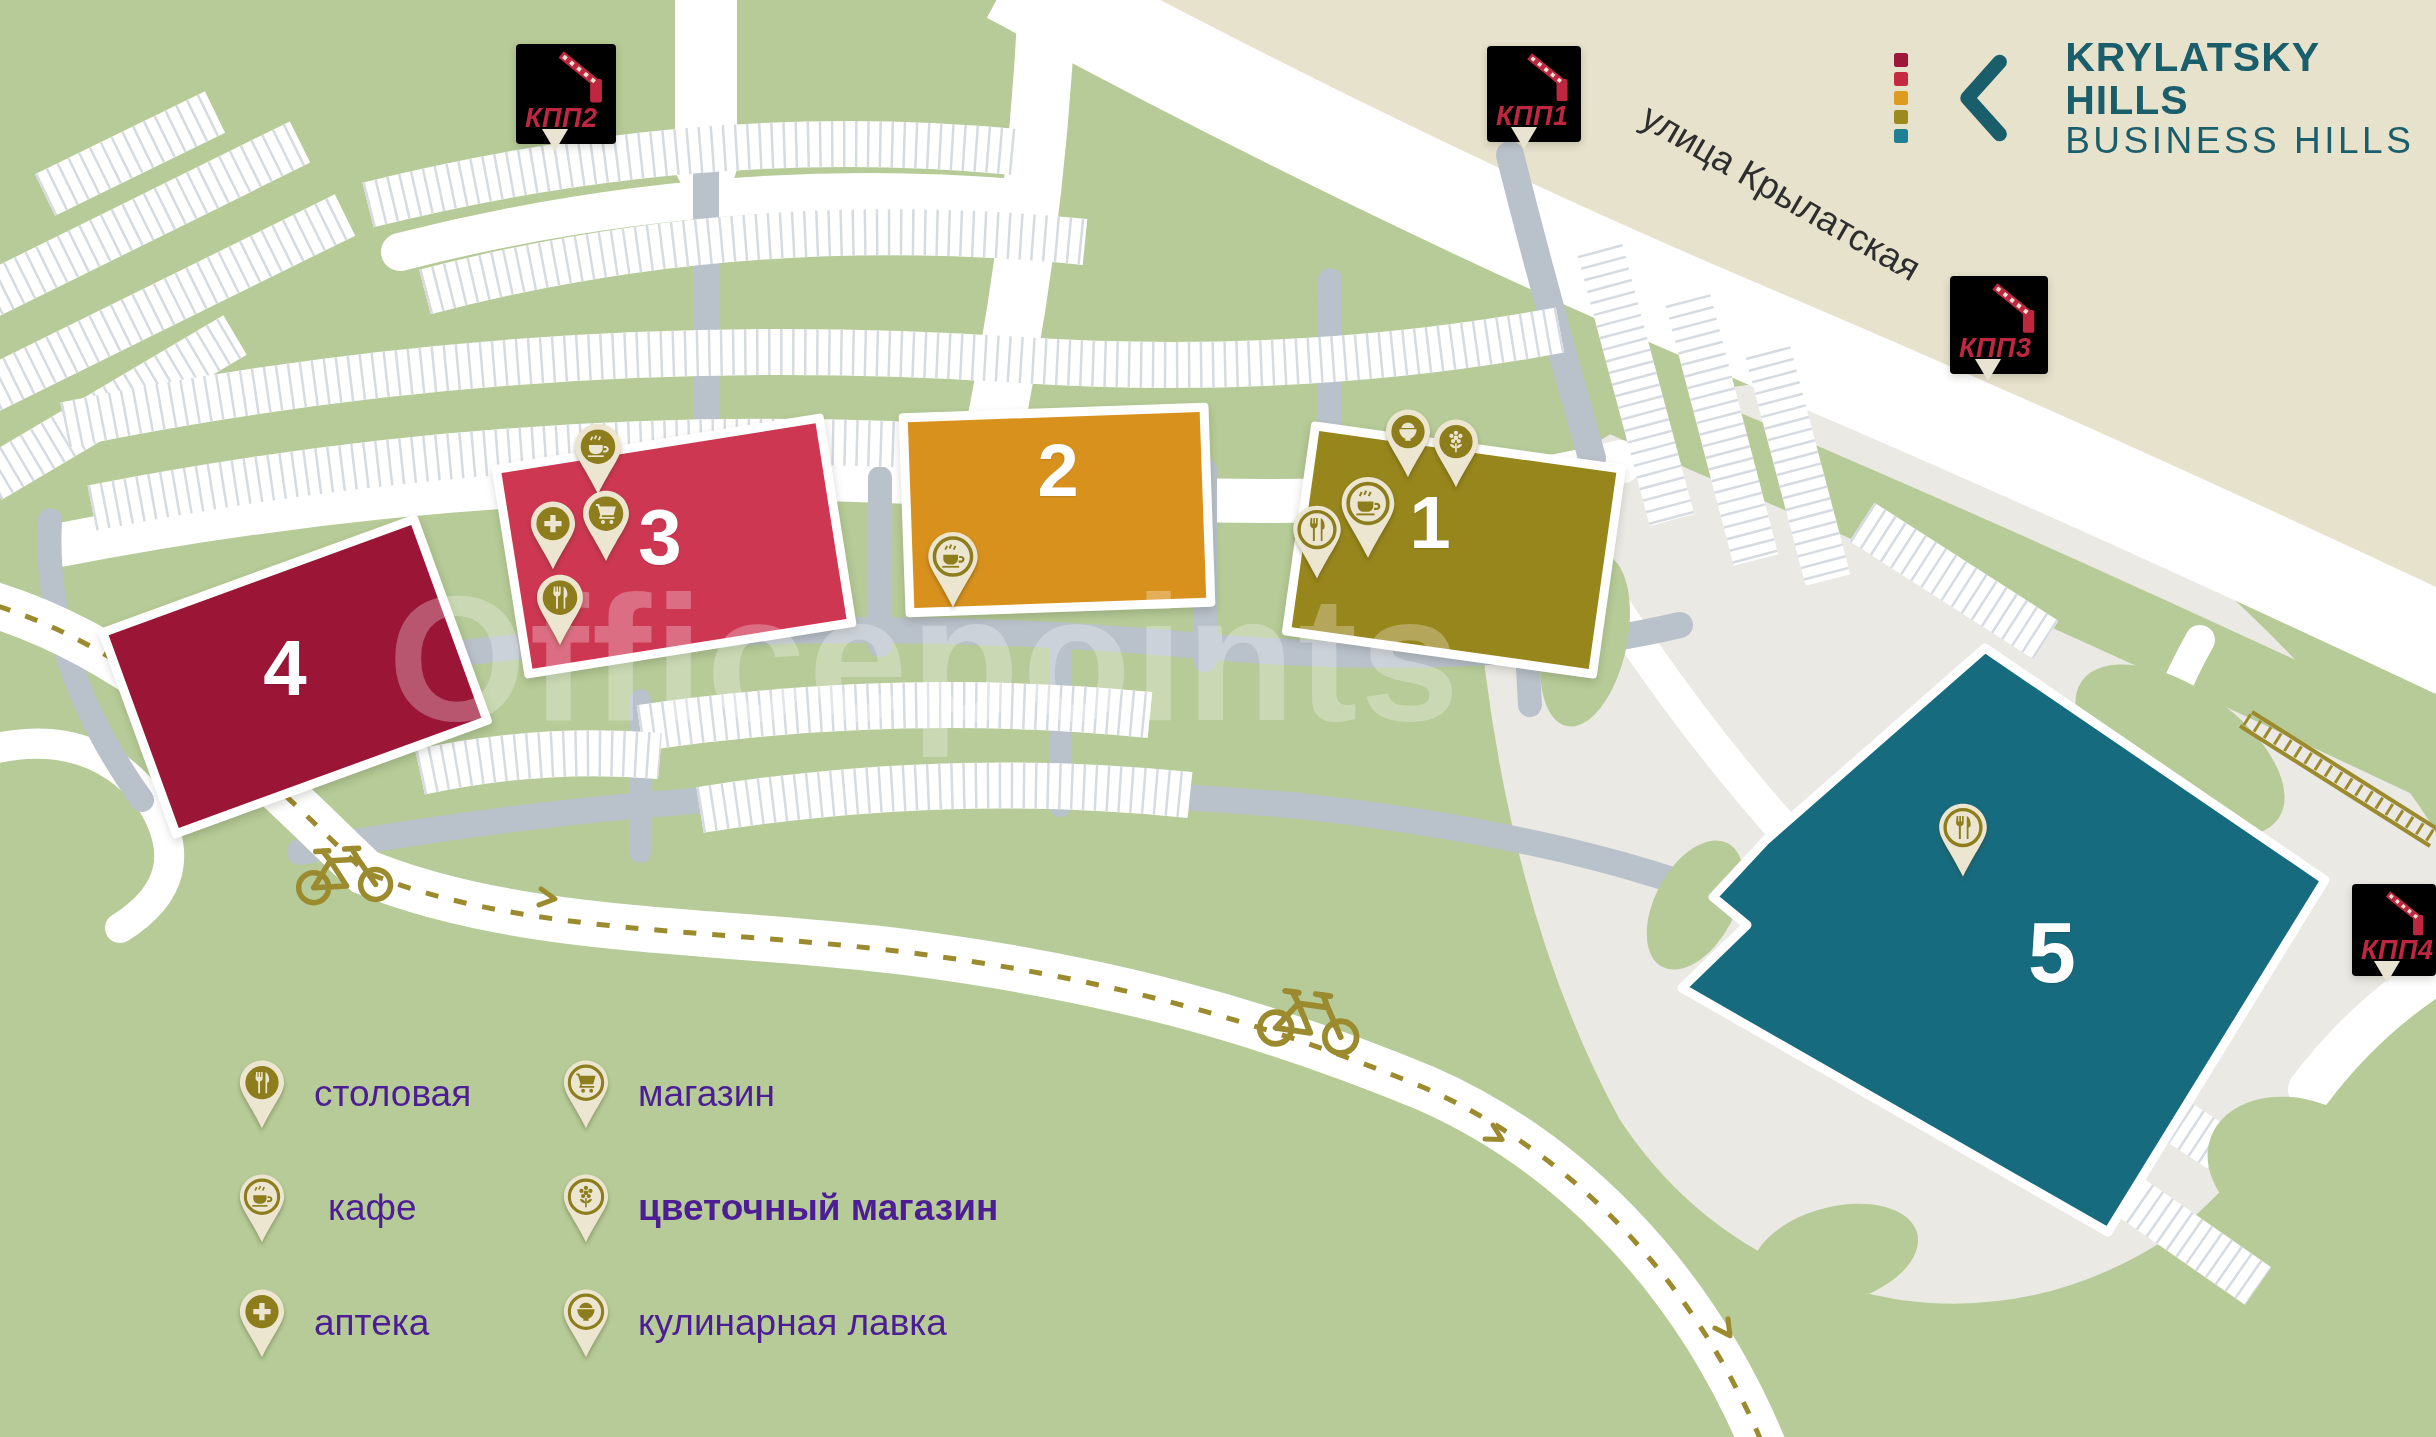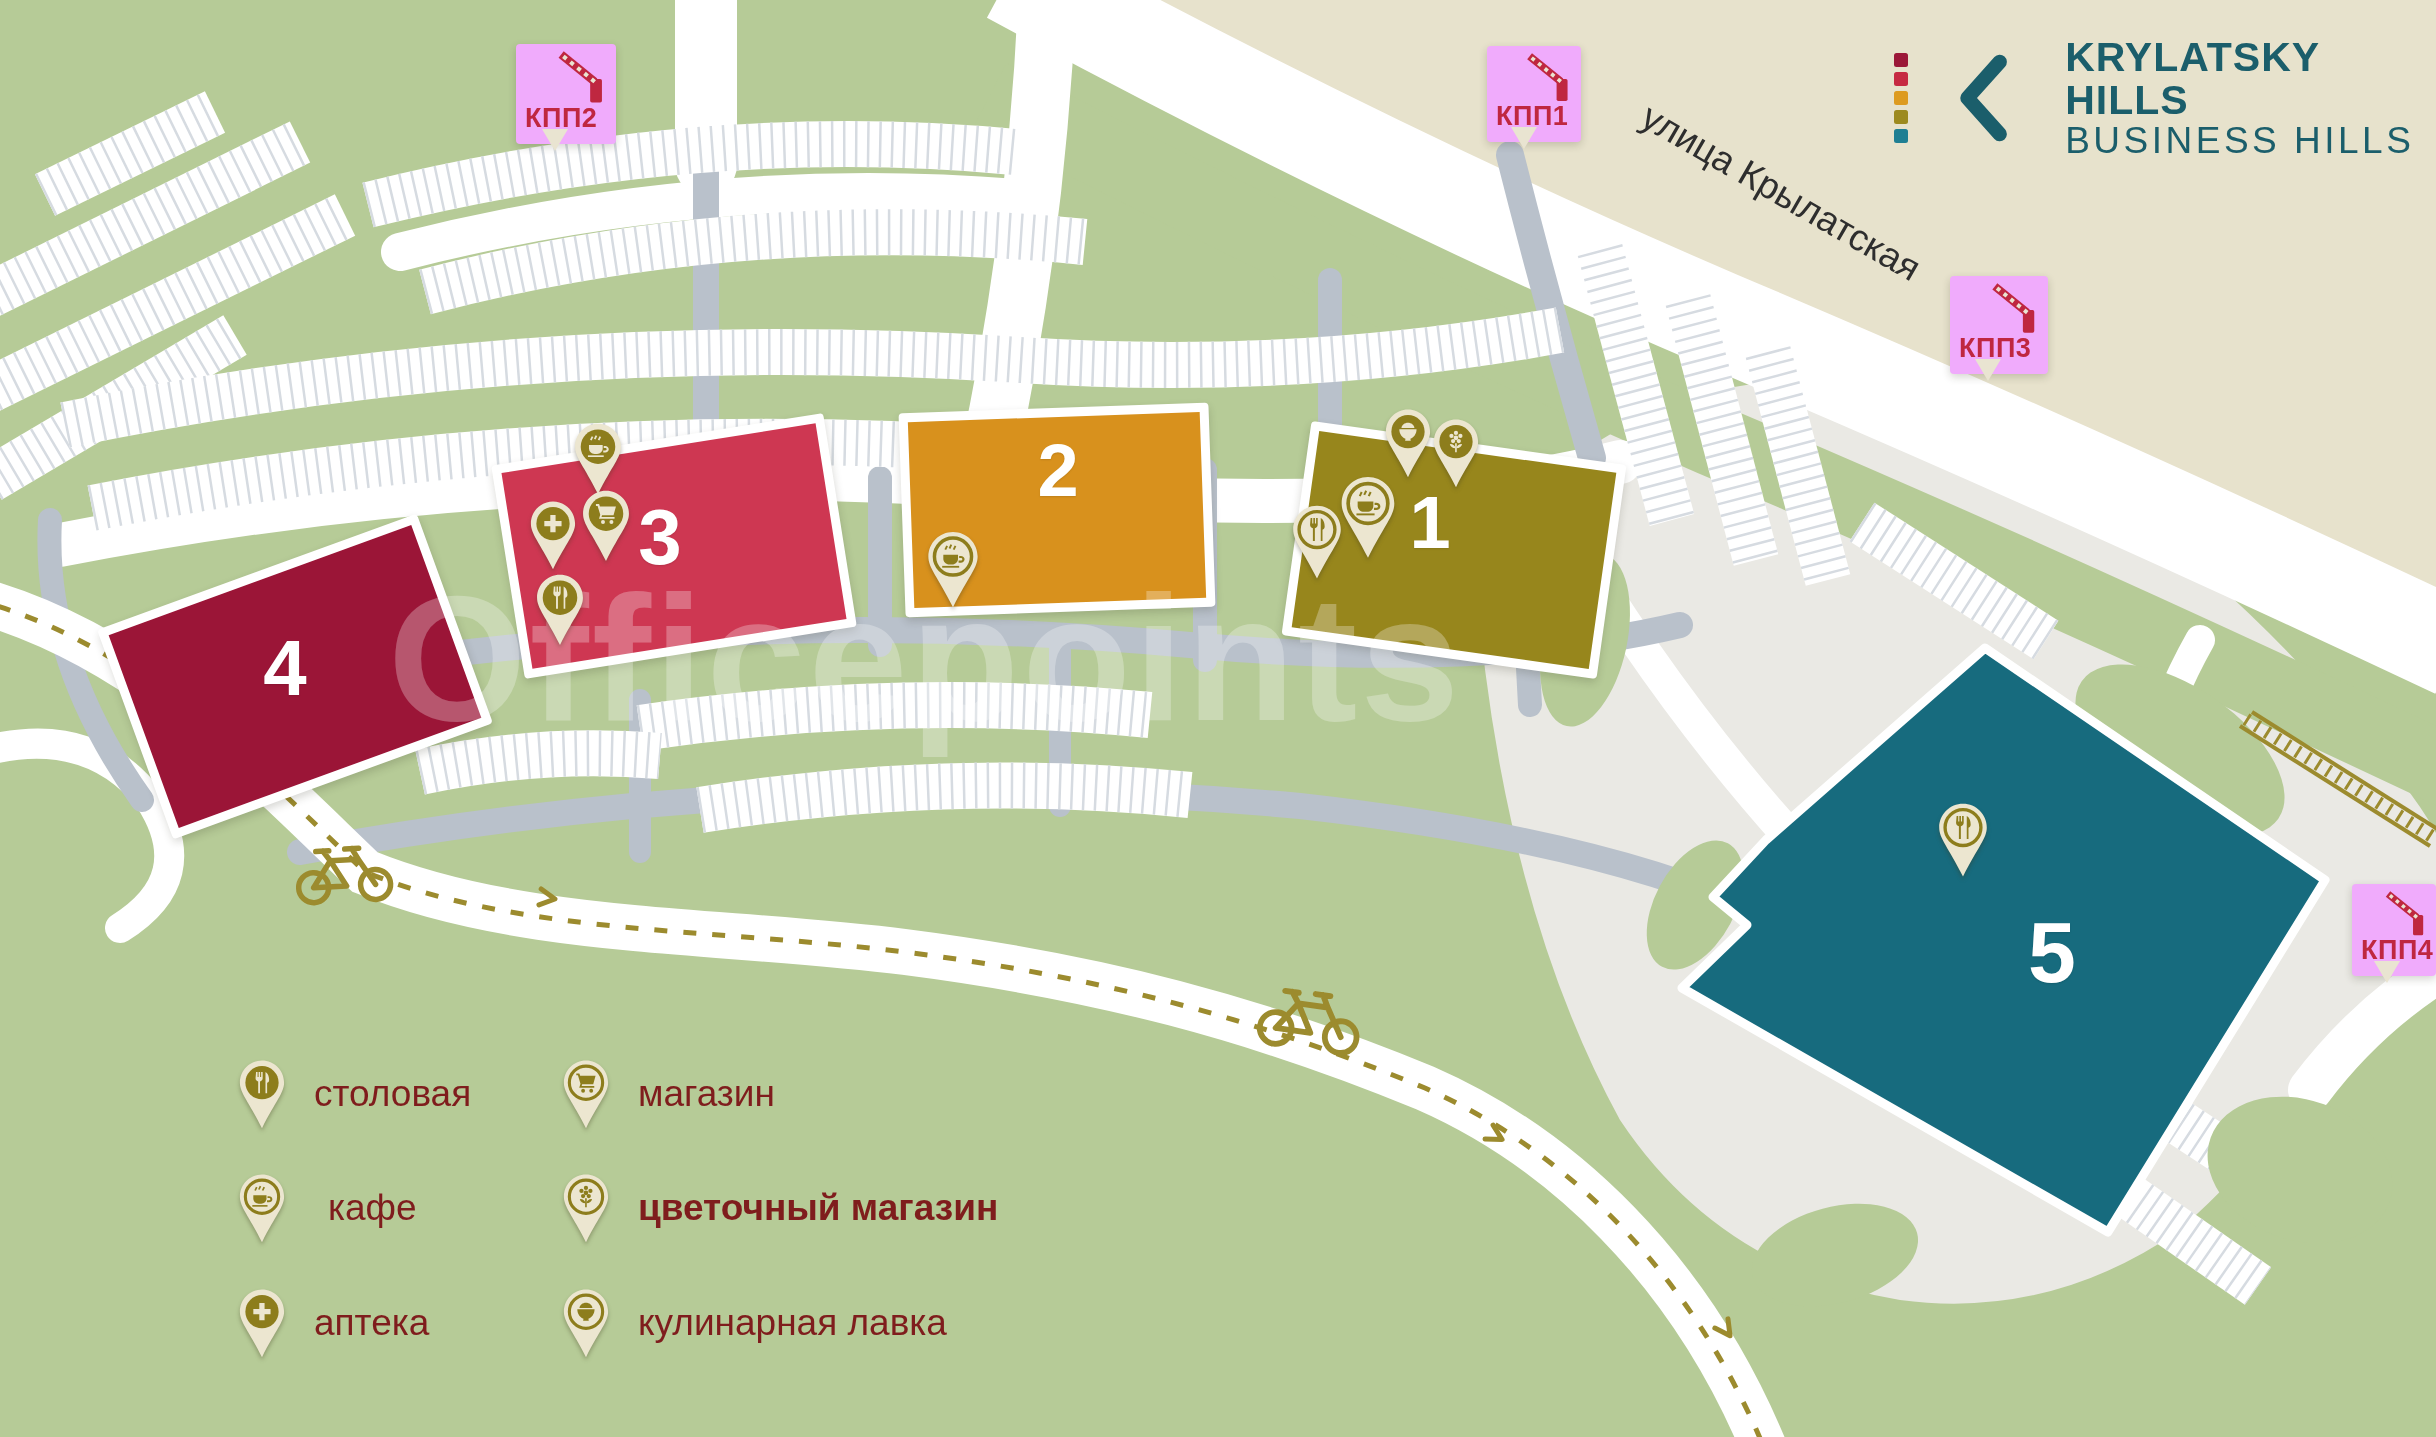--- a/index.html
+++ b/index.html
@@ -8,22 +8,22 @@
   #mapbg{position:absolute;left:0;top:0;}
   
   .building{position:absolute;border:9px solid #fff;border-radius:4px;
             box-shadow:0 4px 8px rgba(40,40,20,.18);}
   .bnum{position:absolute;color:#fff;font-weight:700;transform:translate(-50%,-50%);
         text-shadow:0 1px 2px rgba(0,0,0,.12);z-index:6;}
   
   .pin{position:absolute;z-index:7;}
   .pin svg{display:block;filter:drop-shadow(0 3px 2px rgba(60,55,25,.35));}
   
-  .kpp{position:absolute;background:#f0abfc;border-radius:4px;z-index:8;
-       box-shadow:0 3px 8px rgba(40,40,20,.2);}
+  .kpp{position:absolute;background:#000000;border-radius:4px;z-index:8;
+       box-shadow:0 3px 8px rgba(40,40,20,.2);font-style:italic;}
   .kpp:after{content:'';position:absolute;bottom:-20px;left:26%;
              border:13px solid transparent;border-top:22px solid #e9e4d1;}
   .kpp svg{position:absolute;top:6px;right:5px;}
   .kpp .kpp-label{position:absolute;left:9px;bottom:10px;color:#bf2740;
                   font-weight:700;font-size:27px;letter-spacing:.5px;}
   
   #logo{position:absolute;left:1894px;top:36px;display:flex;align-items:center;z-index:9;gap:40px;}
   #logoSquares{display:flex;flex-direction:column;gap:5px;margin-right:8px;}
   #logoSquares span{width:14px;height:14px;border-radius:2.5px;display:block;}
   .logo-text{margin-left:14px;color:#1b5e6b;line-height:1.05;}
@@ -32,21 +32,21 @@
   
   #street-label{position:absolute;left:1655px;top:96px;font-size:37px;color:#2e2e2e;
                 transform:rotate(30deg);transform-origin:0 0;z-index:9;white-space:nowrap;}
   
   #watermark{position:absolute;left:388px;top:556px;font-size:178px;font-weight:700;
              color:rgba(255,255,255,.28);letter-spacing:3px;z-index:5;white-space:nowrap;}
   
   .legend-item{position:absolute;display:flex;align-items:center;gap:26px;z-index:9;}
   .legend-item .pin-slot{width:52px;flex:0 0 52px;}
   .legend-item .pin-slot svg{display:block;filter:drop-shadow(0 3px 2px rgba(60,55,25,.35));}
-  .legend-label{font-size:37px;color:#7f1d1d;}
+  .legend-label{font-size:37px;color:#4c1d95;}
   .bike{position:absolute;z-index:6;}
 </style>
 </head>
 <body>
 
 <div id="stage">
 
   <svg id="mapbg" width="2436" height="1437" viewBox="0 0 2436 1437">
     <rect x="0" y="0" width="2436" height="1437" fill="#b6cb97"></rect>
 

